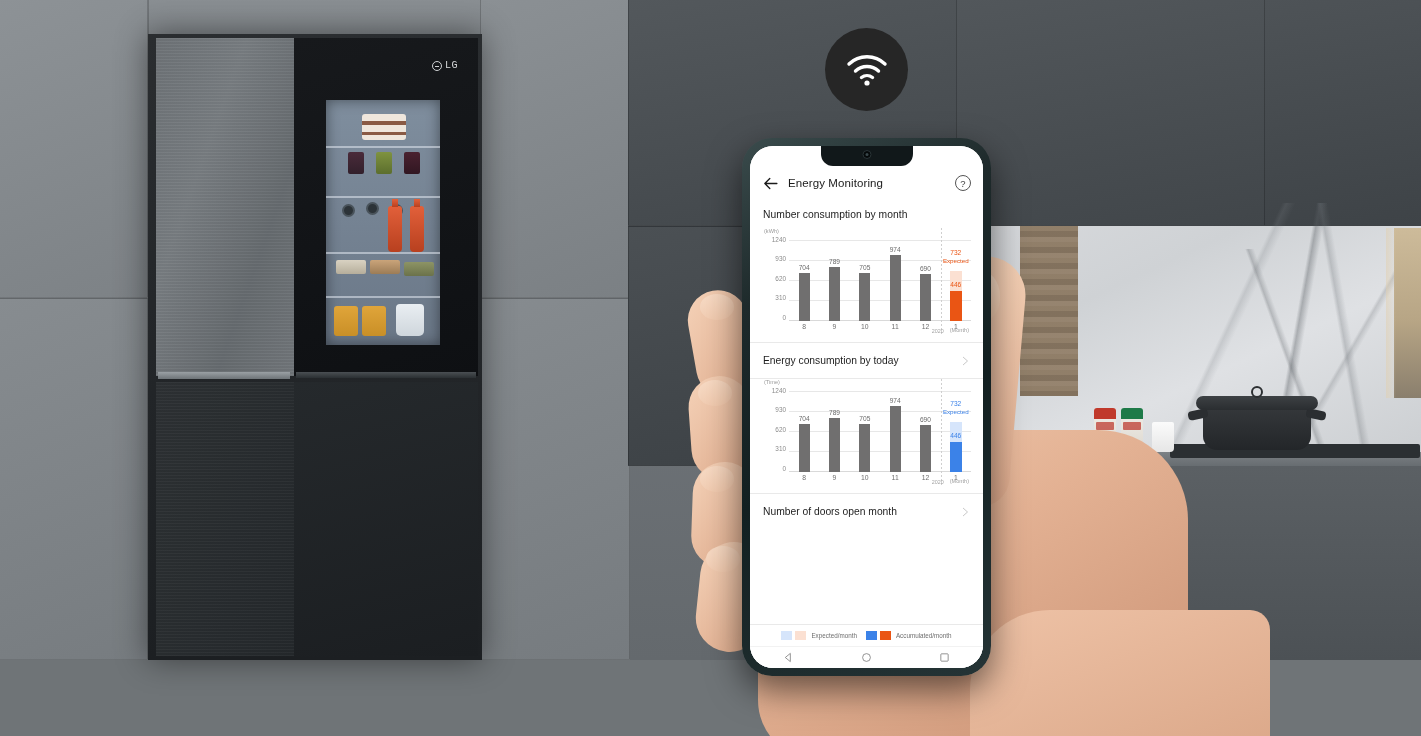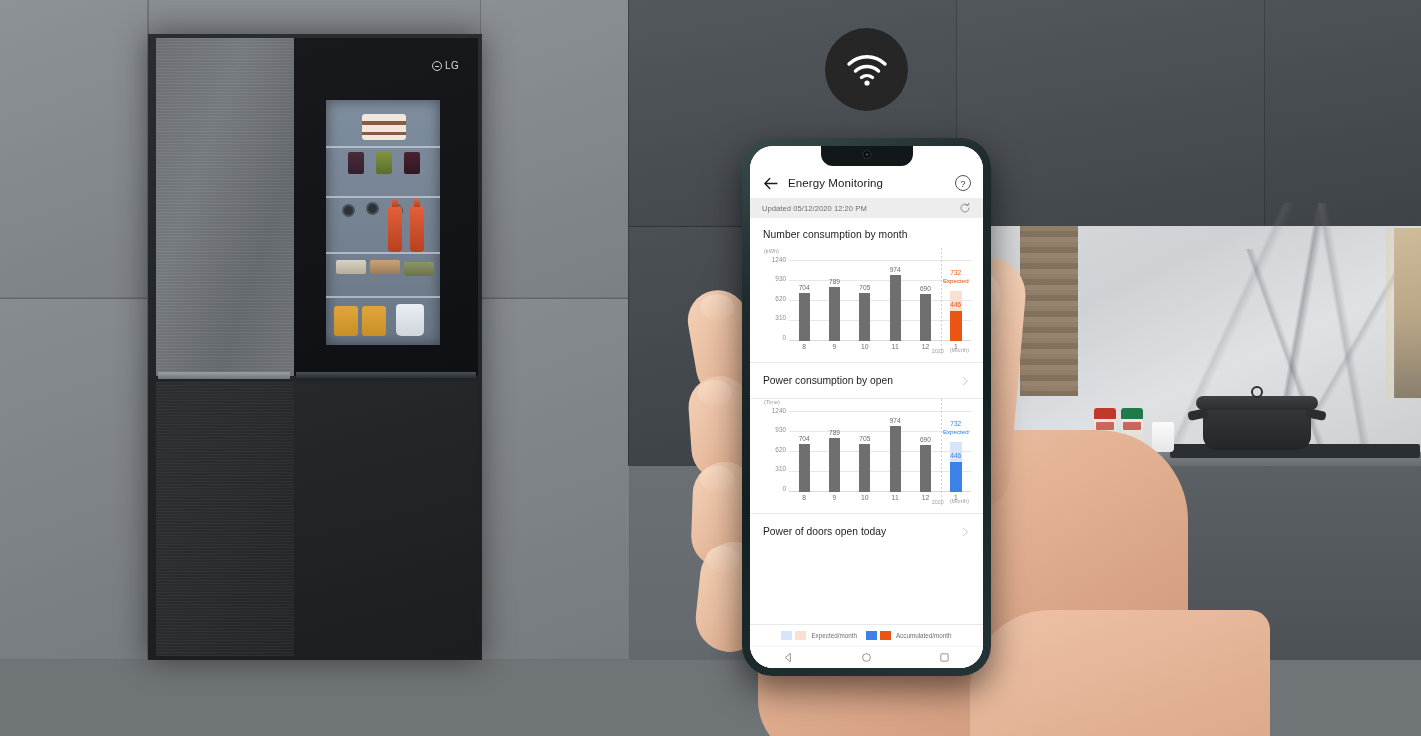--- a/index.html
+++ b/index.html
@@ -4,21 +4,21 @@
 <style>
   * { margin:0; padding:0; box-sizing:border-box; }
   html,body { width:1421px; height:736px; overflow:hidden; }
   body {
     font-family:"Liberation Sans", sans-serif;
     background:#6f7477;
     position:relative;
   }
 
   
-  #scene { position:absolute; inset:0; overflow:hidden; }
+  #scene { position:absolute; inset:0; overflow:hidden;font-family:Liberation Mono, monospace; }
 
   .wall-base {
     position:absolute; left:0; top:0; width:1421px; height:660px;
     background:linear-gradient(180deg,#7a7f82 0%, #70757a 45%, #64696d 100%);
   }
 
   
   .cab { position:absolute; background:#83888c; border:1px solid rgba(0,0,0,.18); }
   .cab.l1 { left:-2px; top:-2px; width:150px; height:300px;
             background:linear-gradient(160deg,#8d9296,#7d8286); }
@@ -462,27 +462,20 @@
     <div class="cam"></div>
 
     <div class="app-header">
       <svg class="back-arrow" viewBox="0 0 24 24">
         <path d="M21 12 H4 M11 5 L4 12 L11 19" fill="none" stroke="#1b1b1b" stroke-width="1.9" stroke-linecap="round" stroke-linejoin="round"></path>
       </svg>
       <div class="app-title">Energy Monitoring</div>
       <div class="help-btn">?</div>
     </div>
 
-    <div class="updated-bar">
-      <div class="updated-text">Updated 05/12/2020  12:20 PM</div>
-      <svg class="refresh-icon" viewBox="0 0 24 24">
-        <path d="M20 12 A8 8 0 1 1 17 5.8" fill="none" stroke="#8a8a8a" stroke-width="1.9" stroke-linecap="round"></path>
-        <path d="M19.6 2.4 L18.2 7 L13.4 6.2" fill="none" stroke="#8a8a8a" stroke-width="1.9" stroke-linecap="round" stroke-linejoin="round"></path>
-      </svg>
-    </div>
 
     <div class="app-body">
       <div class="scroll-area">
 
         <div class="section-title">Number consumption by month</div>
 
         <div class="chart-wrap">
           <div class="chart">
             <div class="unit-label">(kWh)</div>
 
@@ -542,21 +535,21 @@
               <div class="x-cell">
                 <span class="year-lbl">2020</span>
                 <span>1</span>
               </div>
             </div>
             <div class="month-lbl">(Month)</div>
           </div>
         </div>
 
         <div class="row-link">
-          <div class="rl-label">Power consumption by open</div>
+          <div class="rl-label">Energy consumption by today</div>
           <svg class="chev" viewBox="0 0 24 24">
             <path d="M8 3 L18 12 L8 21" fill="none" stroke="#b0b0b0" stroke-width="1.7" stroke-linecap="round" stroke-linejoin="round"></path>
           </svg>
         </div>
 
 
         <div class="chart-wrap">
           <div class="chart">
             <div class="unit-label">(Time)</div>
 
@@ -616,21 +609,21 @@
               <div class="x-cell">
                 <span class="year-lbl">2020</span>
                 <span>1</span>
               </div>
             </div>
             <div class="month-lbl">(Month)</div>
           </div>
         </div>
 
         <div class="row-link" style="border-bottom:none">
-          <div class="rl-label">Power of doors open today</div>
+          <div class="rl-label">Number of doors open month</div>
           <svg class="chev" viewBox="0 0 24 24">
             <path d="M8 3 L18 12 L8 21" fill="none" stroke="#b0b0b0" stroke-width="1.7" stroke-linecap="round" stroke-linejoin="round"></path>
           </svg>
         </div>
       </div>
 
       <div class="legend">
         <div class="lg-group">
           <span class="sw" style="background:#d6e5fb"></span>
           <span class="sw" style="background:#fbe0d2"></span>

